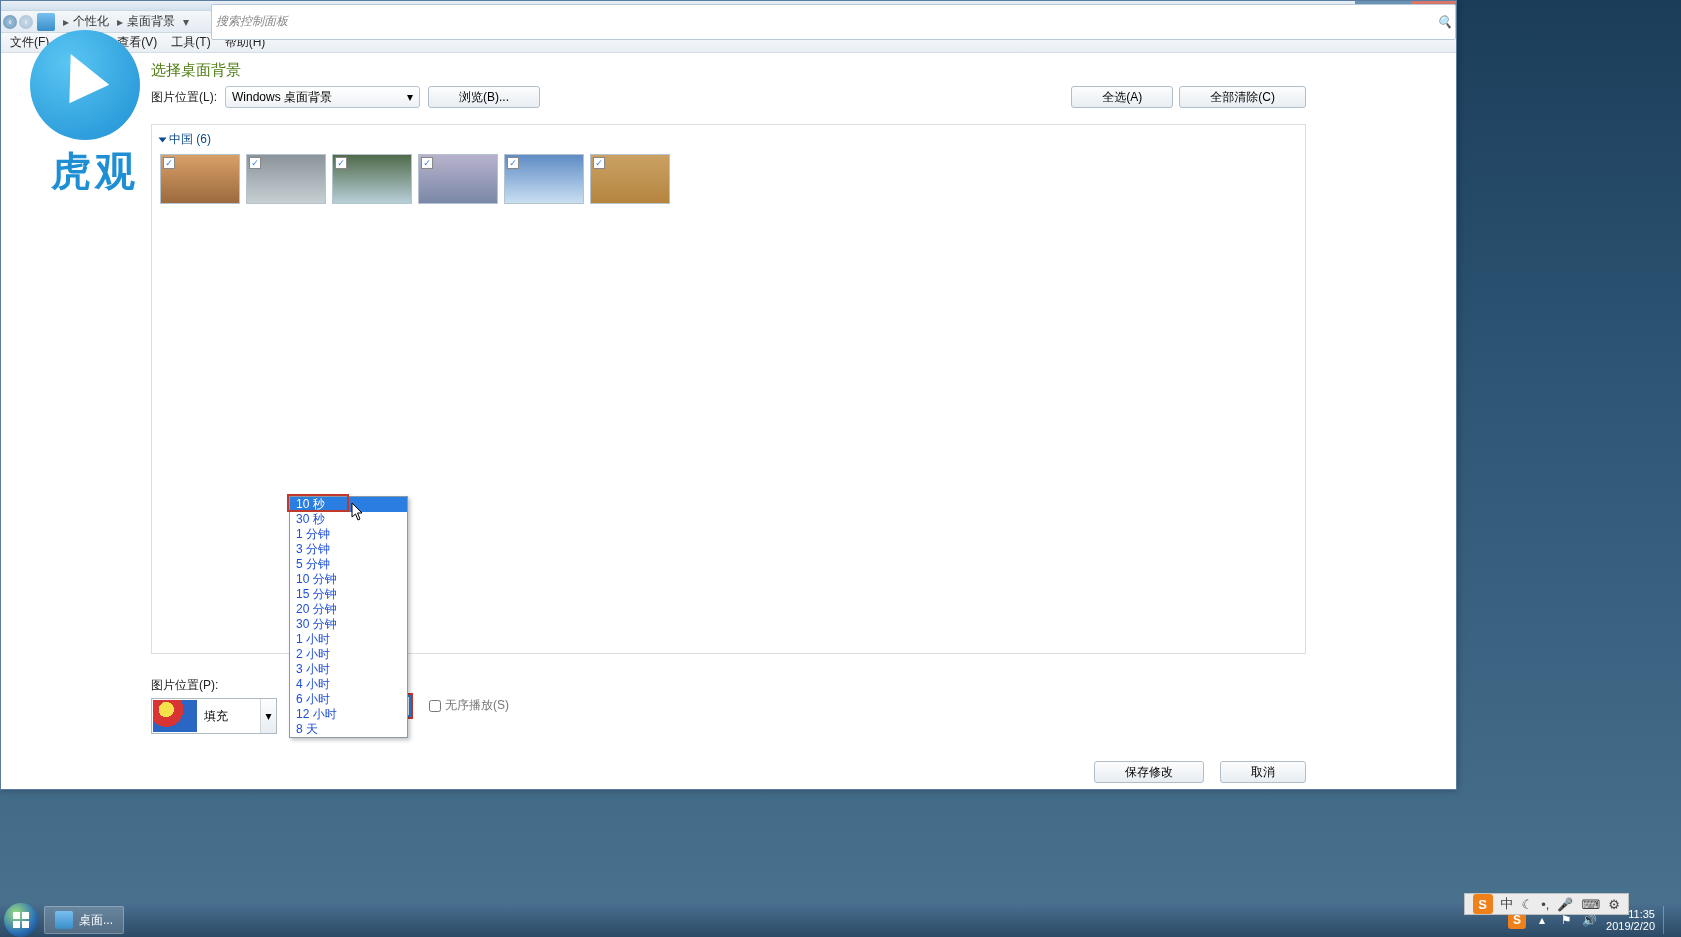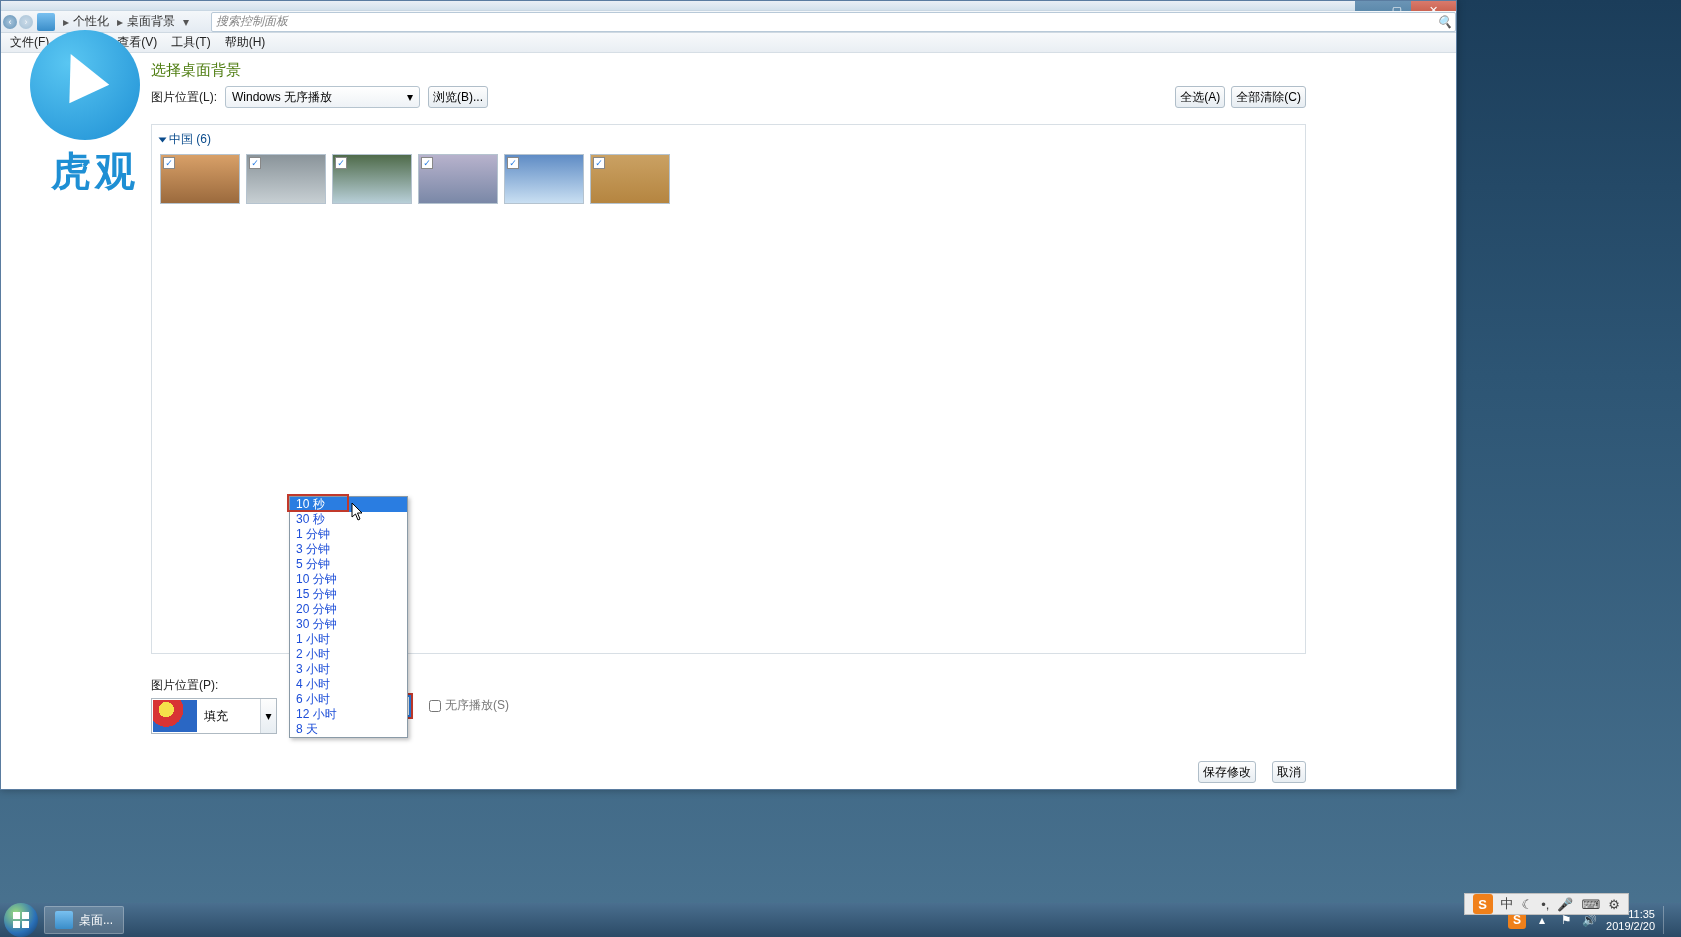--- a/index.html
+++ b/index.html
@@ -15,36 +15,36 @@
 .winbtn.max { background: linear-gradient(#6b94b5,#5182a5); }
 .winbtn.close { background: linear-gradient(#d97a6c,#c1523d); width: 45px; }
 
 
 .addressrow { height: 22px; display: flex; align-items: center; background: linear-gradient(#f4f7fa,#e4ebf2); border-bottom: 1px solid #cfd9e2; position: relative; }
 .navbtn { width: 14px; height: 14px; border-radius: 50%; background: radial-gradient(#a8c5dc,#6392b6); margin-left: 2px; display:flex;align-items:center;justify-content:center;color:#fff;font-size:9px; }
 .foldericon { width:18px;height:18px;margin:0 4px;background:linear-gradient(#79c0f0,#3a8dc9);border-radius:2px; }
 .breadcrumb { display:flex;align-items:center;font-size:12px;color:#333;flex:0 0 auto; }
 .breadcrumb span { padding:0 4px; }
 .bcdrop { width:10px;text-align:center;color:#555; }
-.searchbox { margin-left:auto; width:calc(100% - 210px); height:20px; display:flex; align-items:center; border:1px solid #b8c9d8; background:#fff; border-radius:2px; padding:4px 4px; color:#888; font-style:italic;justify-content:center; }
+.searchbox { margin-left:auto; width:calc(100% - 210px); height:36px; display:flex; align-items:center; border:1px solid #b8c9d8; background:#fff; border-radius:2px; padding:4px 4px; color:#888; font-style:italic;justify-content:center; }
 .searchicon { margin-left:auto;width:14px;height:14px;color:#3b7cba; }
 
 
 .menubar { height: 20px; display:flex; align-items:center; background:linear-gradient(#f7f9fb,#e9eef3); border-bottom:1px solid #d6dee5; padding-left:2px; font-size:12px; color:#222; }
 .menubar span { padding:0 7px; }
 
 
 .content { position:absolute; top:52px; left:0; right:0; bottom:48px; background:#fff; padding:8px 150px 0 150px; overflow:hidden; }
 .heading { color:#4d7c0f; font-size:15px; margin-bottom:6px; }
 .subtext { color:#333; font-size:12px; margin-bottom:20px; }
 
 .locrow { display:flex; align-items:center; gap:8px; margin-bottom:16px; }
 .loclabel { font-size:12px; color:#222; }
 .locselect { width:195px; height:22px; border:1px solid #b6c4cf; background:linear-gradient(#fff,#eef2f6); display:flex;align-items:center;justify-content:space-between;padding:0 6px;font-size:12px;border-radius:3px; }
-.browsebtn, .selbtn { height:22px; padding:0 4px; border:1px solid #b0bec9; background:linear-gradient(#fdfdfd,#e7edf2); border-radius:3px; font-size:12px; display:flex;align-items:center; cursor:pointer; }
+.browsebtn, .selbtn { height:22px; padding:0 30px; border:1px solid #b0bec9; background:linear-gradient(#fdfdfd,#e7edf2); border-radius:3px; font-size:12px; display:flex;align-items:center; cursor:pointer; }
 .rightbtns { margin-left:auto; display:flex; gap:6px; }
 
 .gallery { border:1px solid #d8dfe5; background:#fff; height:530px; padding:6px 8px; position:relative; }
 .grouphdr { color:#0a4b8c; font-size:12px; margin-bottom:6px; display:flex;align-items:center;gap:4px; }
 .caret { width:0;height:0;border-top:4px solid transparent;border-bottom:4px solid transparent;border-left:5px solid #0a4b8c; transform: rotate(90deg);}
 .thumbs { display:flex; gap:6px; flex-wrap:wrap; }
 .thumbbox { width:80px; height:50px; border:1px solid #b5c3cf; position:relative; background:#ddd; }
 .thumbbox .chk { position:absolute; left:2px; top:2px; width:12px;height:12px;background:#fff;border:1px solid #888;display:flex;align-items:center;justify-content:center;font-size:9px;color:#2a7de1; }
 .tn1{background:linear-gradient(#d8a068,#9b6a3d);}
 .tn2{background:linear-gradient(#8a949a,#c7cfd3);}
@@ -136,21 +136,21 @@
     <span>工具(T)</span>
     <span>帮助(H)</span>
   </div>
 
   <div class="content">
     <div class="heading">选择桌面背景</div>
 
     <div class="locrow">
       <span class="loclabel">图片位置(L):</span>
       <div class="locselect">
-        <span>Windows 无序播放</span>
+        <span>Windows 桌面背景</span>
         <span>▾</span>
       </div>
       <div class="browsebtn">浏览(B)...</div>
       <div class="rightbtns">
         <div class="selbtn">全选(A)</div>
         <div class="selbtn">全部清除(C)</div>
       </div>
     </div>
 
     <div class="gallery">

